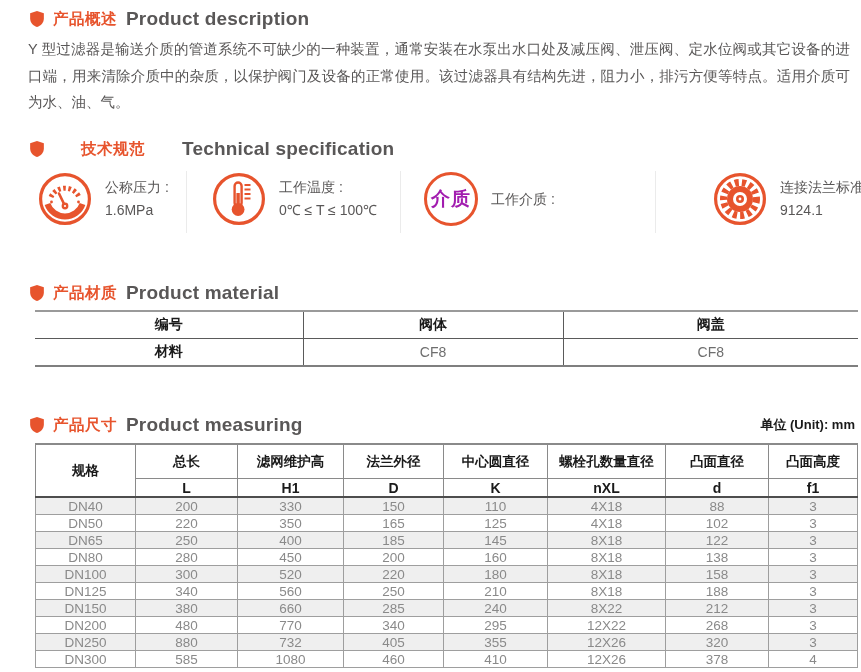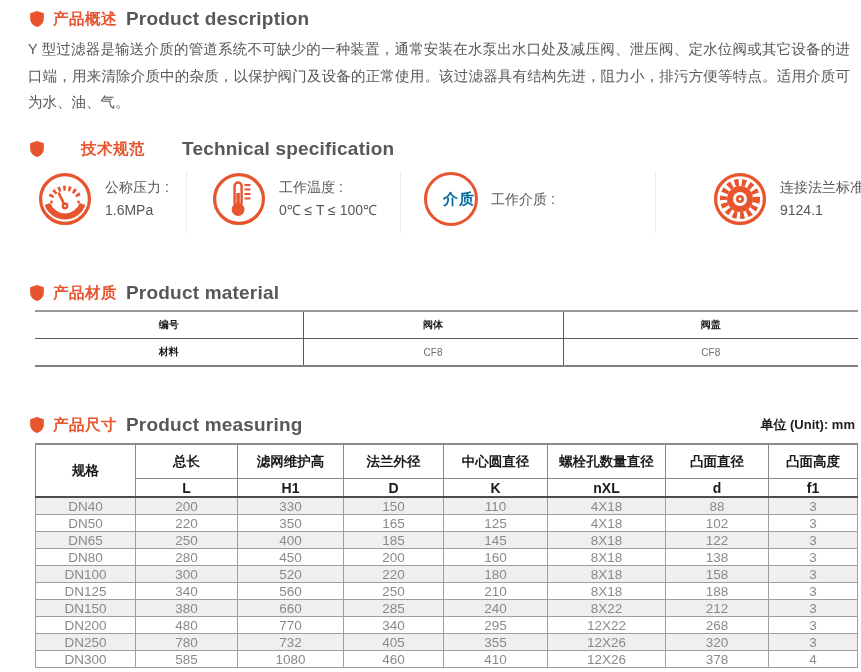--- a/index.html
+++ b/index.html
@@ -16,28 +16,28 @@
   .overview-body{
     position:absolute;left:28px;top:36px;width:822px;
     font-size:14.5px;line-height:26.5px;color:#595757;text-align:justify;
   }
   
   .spec-item{position:absolute;top:172px;display:flex;align-items:center;gap:13px;}
   .spec-icon{width:54px;height:54px;flex:0 0 auto;}
   .spec-text{font-size:14px;line-height:23px;color:#595757;white-space:nowrap;}
   .medium-circle{
     width:48px;height:48px;border:3px solid #E7542D;border-radius:50%;
-    display:flex;align-items:center;justify-content:flex-end;
-    color:#0369a1;font-weight:bold;font-size:15px;letter-spacing:1px;
+    display:flex;align-items:center;justify-content:center;
+    color:#a21caf;font-weight:bold;font-size:19px;letter-spacing:1px;
   }
   .spec-divider{position:absolute;top:171px;width:1px;height:62px;background:#ebebeb;}
   
   .material-table{
     position:absolute;left:35px;top:310px;width:823px;
-    border-collapse:collapse;table-layout:fixed;font-size:10px;
+    border-collapse:collapse;table-layout:fixed;font-size:14px;
   }
   .material-table td{height:26px;text-align:center;vertical-align:middle;padding:0;}
   .material-table tr:first-child td{
     border-top:2px solid #9a9a9a;border-bottom:1px solid #5a5a5a;
     font-weight:bold;color:#1a1a1a;
   }
   .material-table tr:last-child td{border-bottom:2px solid #7f7f7f;color:#6e6e6e;}
   .material-table tr:last-child td:first-child{font-weight:bold;color:#1a1a1a;}
   .material-table td+td{border-left:1px solid #5a5a5a;}
   
@@ -291,21 +291,21 @@
         <td>480</td>
         <td>770</td>
         <td>340</td>
         <td>295</td>
         <td>12X22</td>
         <td>268</td>
         <td>3</td>
       </tr>
       <tr class="shade">
         <td>DN250</td>
-        <td>780</td>
+        <td>880</td>
         <td>732</td>
         <td>405</td>
         <td>355</td>
         <td>12X26</td>
         <td>320</td>
         <td>3</td>
       </tr>
       <tr>
         <td>DN300</td>
         <td>585</td>

